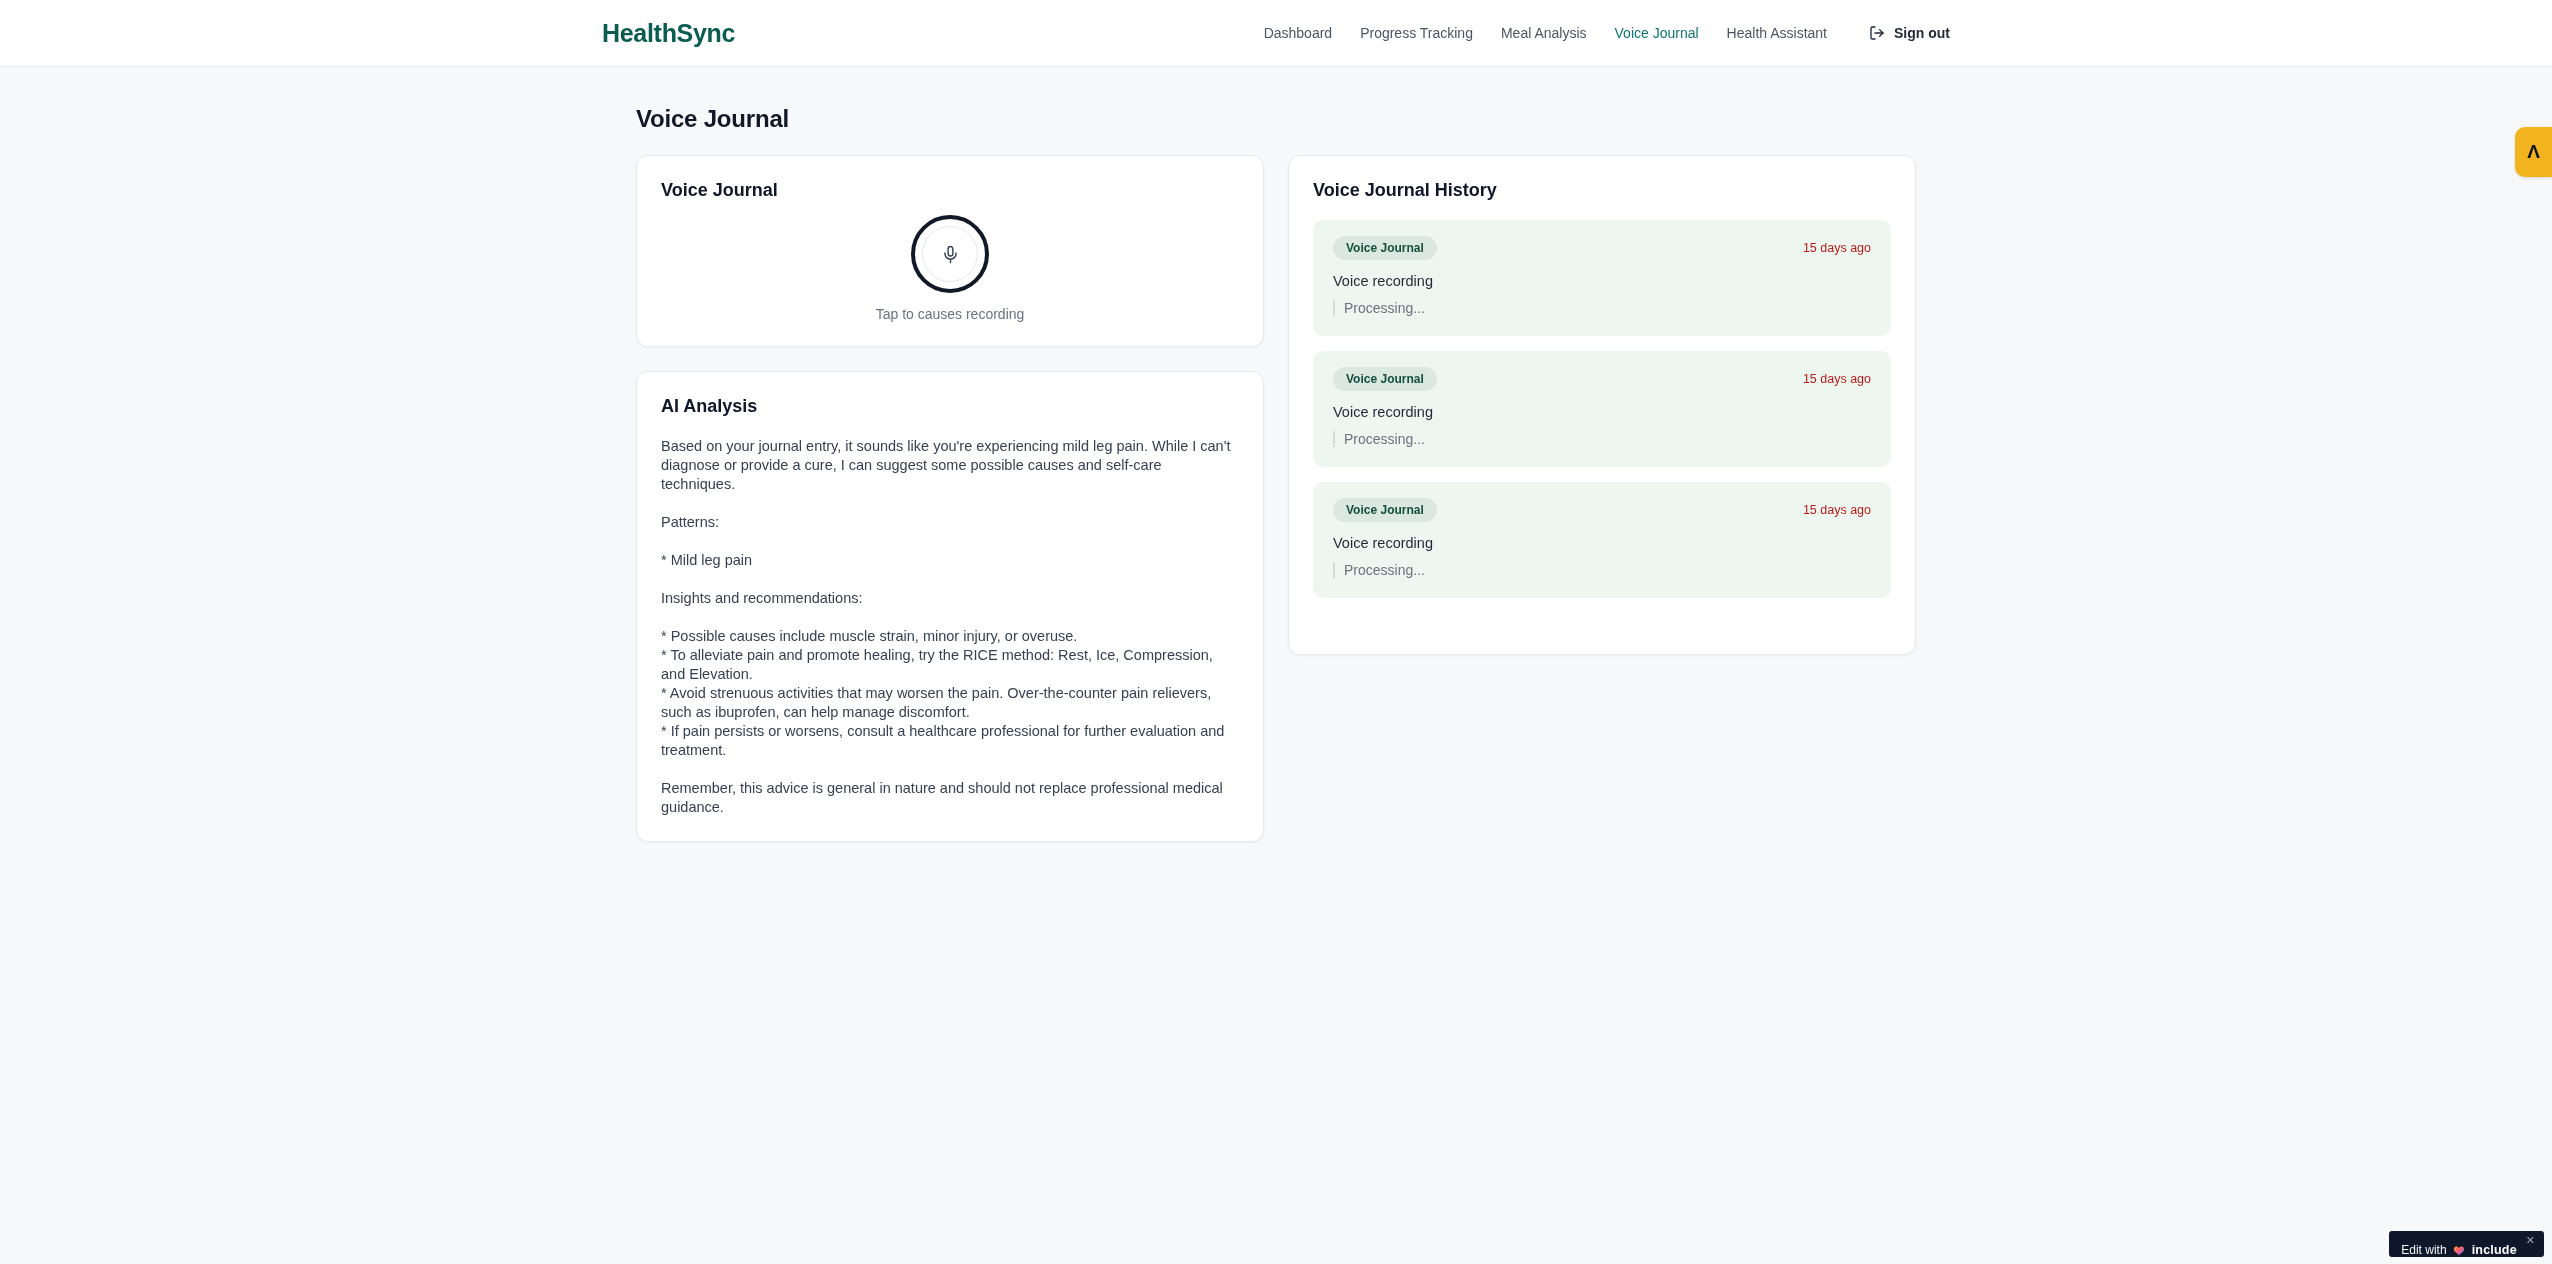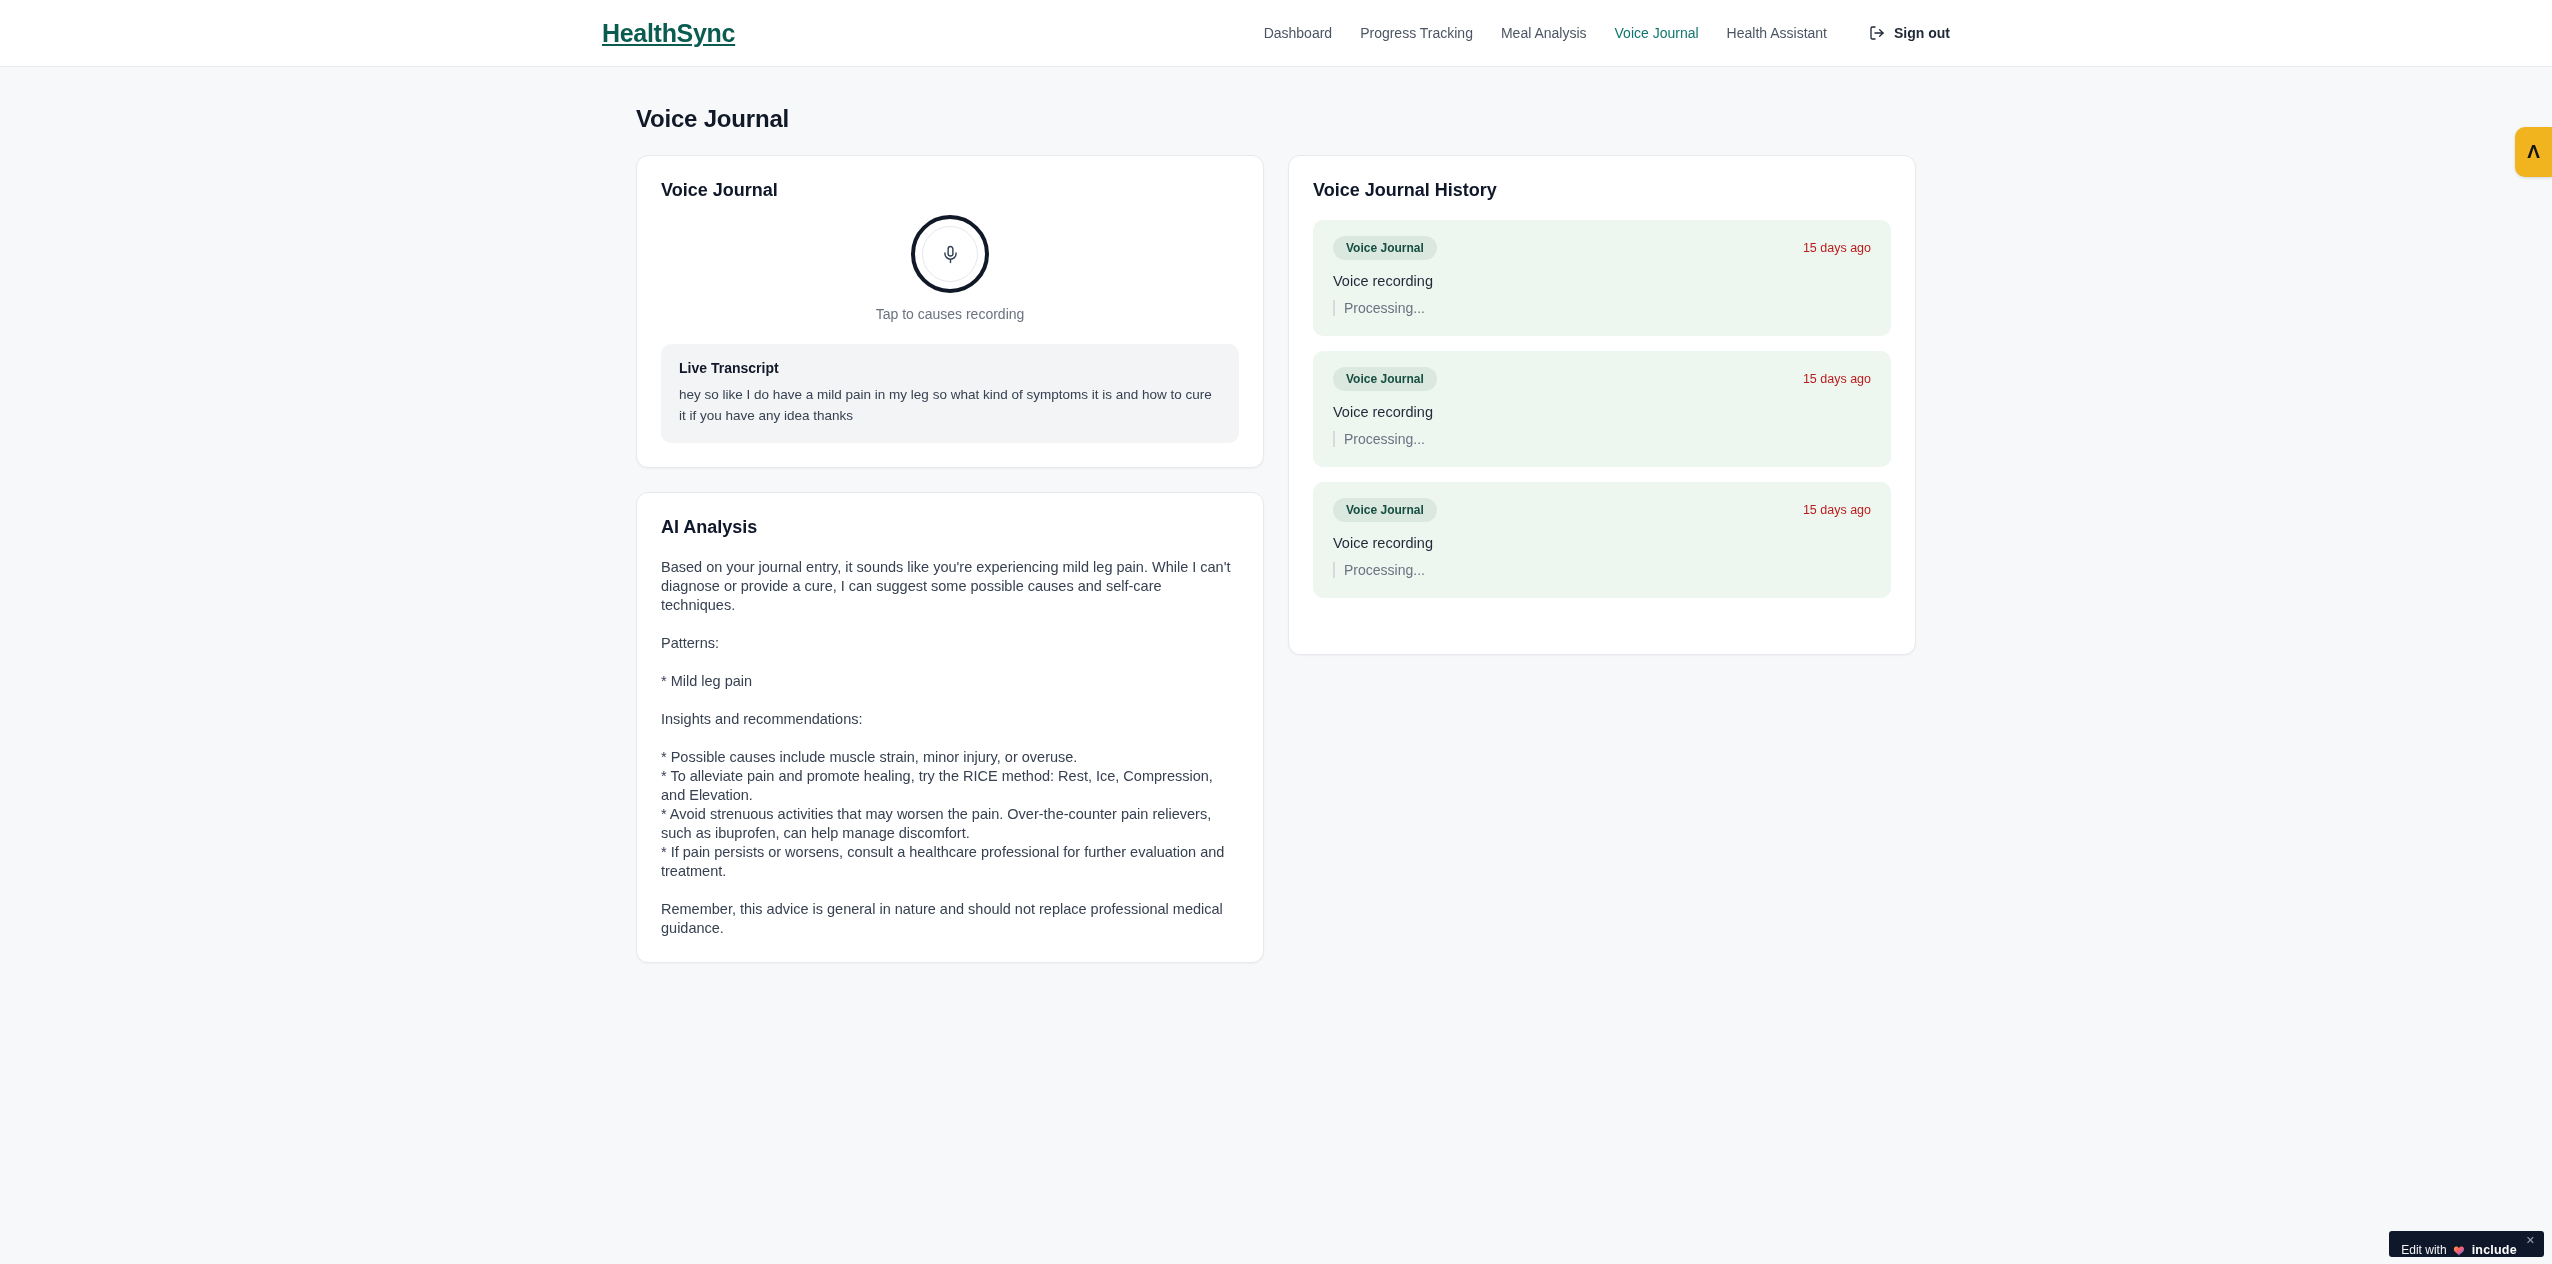--- a/index.html
+++ b/index.html
@@ -25,21 +25,20 @@
     margin: 0 auto;
     display: flex;
     align-items: center;
     justify-content: space-between;
   }
   .brand {
     font-size: 25px;
     font-weight: 700;
     color: #0b5c50;
     letter-spacing: -0.3px;
-    text-decoration: underline;
   }
   .nav { display: flex; align-items: center; gap: 28px; }
   .nav-link {
     font-size: 14px;
     font-weight: 500;
     color: #4b5563;
     text-decoration: none;
     cursor: pointer;
   }
   .nav-link.active { color: #0f766e; }
@@ -218,24 +217,20 @@
                 <svg viewBox="0 0 24 24" fill="none" stroke-width="1.8" stroke-linecap="round" stroke-linejoin="round">
                   <path d="M12 2a3 3 0 0 0-3 3v6a3 3 0 0 0 6 0V5a3 3 0 0 0-3-3z"></path>
                   <path d="M19 10v1a7 7 0 0 1-14 0v-1"></path>
                   <line x1="12" y1="18.5" x2="12" y2="22"></line>
                 </svg>
               </span>
             </div>
           </div>
           <div class="tap-hint">Tap to causes recording</div>
         </div>
-        <div class="transcript-box">
-          <div class="transcript-title">Live Transcript</div>
-          <div class="transcript-text">hey so like I do have a mild pain in my leg so what kind of symptoms it is and how to cure it if you have any idea thanks</div>
-        </div>
       </div>
 
       <div class="card">
         <div class="card-title">AI Analysis</div>
         <div class="analysis-body">Based on your journal entry, it sounds like you're experiencing mild leg pain. While I can't diagnose or provide a cure, I can suggest some possible causes and self-care techniques.
 
 Patterns:
 
 * Mild leg pain
 

